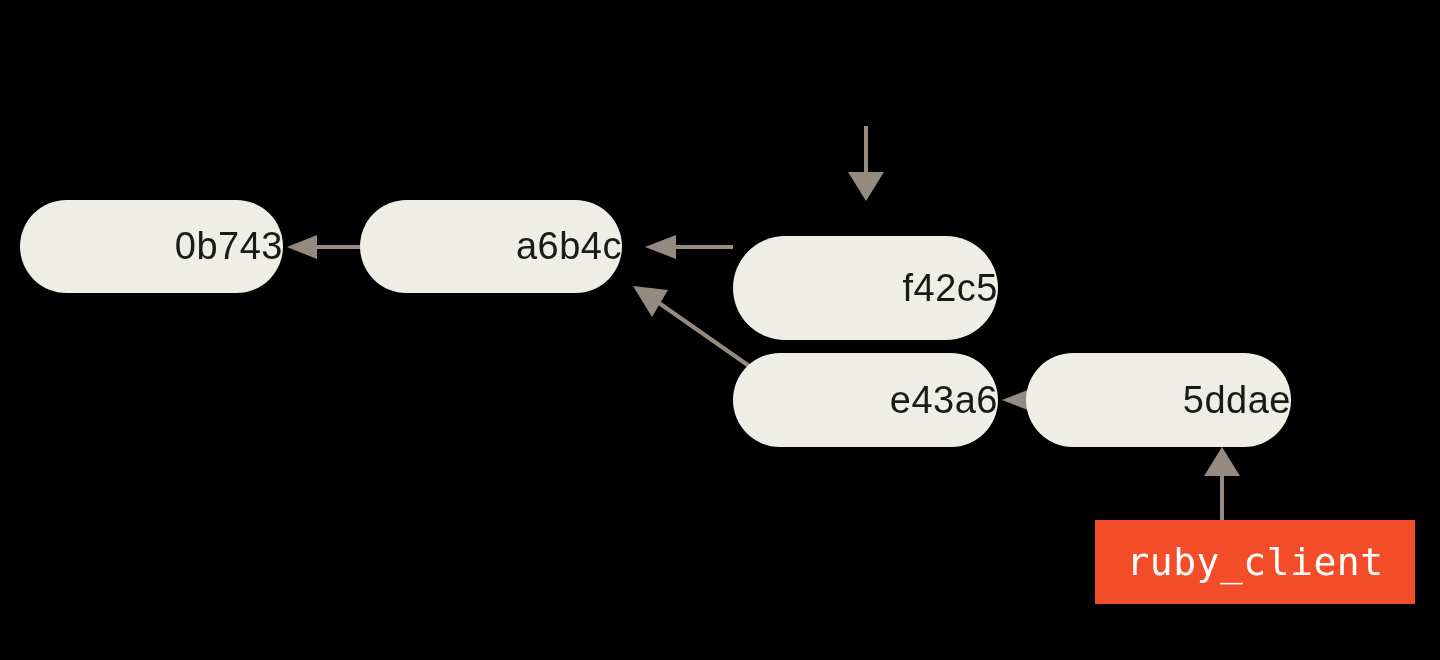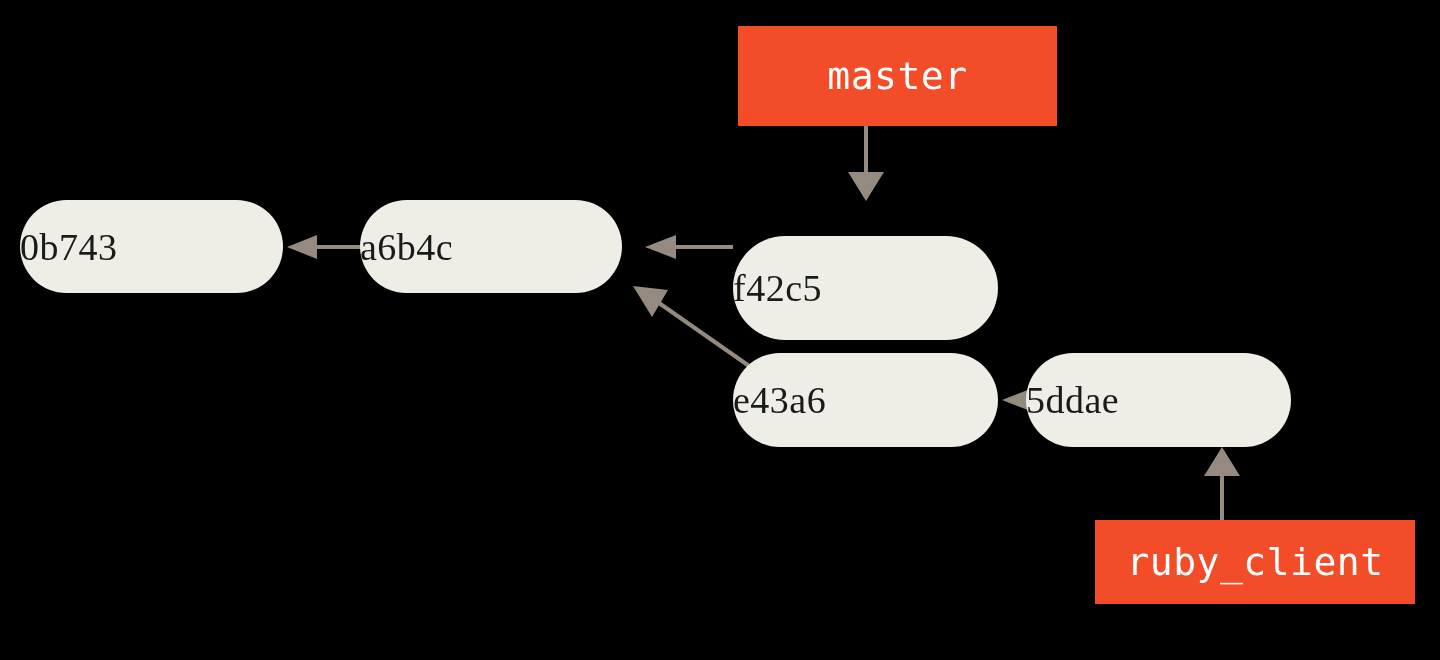--- a/index.html
+++ b/index.html
@@ -23,25 +23,25 @@
     left: 0;
     top: 0;
     width: 1440px;
     height: 660px;
     pointer-events: none;
   }
   .commit-node {
     position: absolute;
     display: flex;
     align-items: center;
-    justify-content: flex-start;
+    justify-content: flex-end;
     background: #EFEEE6;
     border-radius: 999px;
     color: #1A1A1A;
-    font-family: Liberation Serif, serif;
+    font-family: Liberation Sans, sans-serif;
     font-size: 38px;
     letter-spacing: 0.5px;
     white-space: nowrap;
     z-index: 2;
   }
   .branch-label {
     position: absolute;
     display: flex;
     align-items: center;
     justify-content: center;
@@ -86,23 +86,20 @@
       <line x1="866" y1="126" x2="866" y2="172" stroke="#948A80" stroke-width="4"></line>
       <polygon points="866,201 848,172 884,172" fill="#948A80"></polygon>
     </g>
 
     <g>
       <line x1="1222" y1="520" x2="1222" y2="476" stroke="#948A80" stroke-width="4"></line>
       <polygon points="1222,447 1204,476 1240,476" fill="#948A80"></polygon>
     </g>
   </svg>
 
-  <div class="branch-label" style="left:738px; top:26px; width:319px; height:100px;">
-    <span>master</span>
-  </div>
 
   <div class="commit-node" style="left:20px; top:200px; width:263px; height:93px;">
     <span>0b743</span>
   </div>
 
   <div class="commit-node" style="left:360px; top:200px; width:262px; height:93px;">
     <span>a6b4c</span>
   </div>
 
   <div class="commit-node" style="left:733px; top:200px; width:265px; height:104px;margin-top:36px;">

